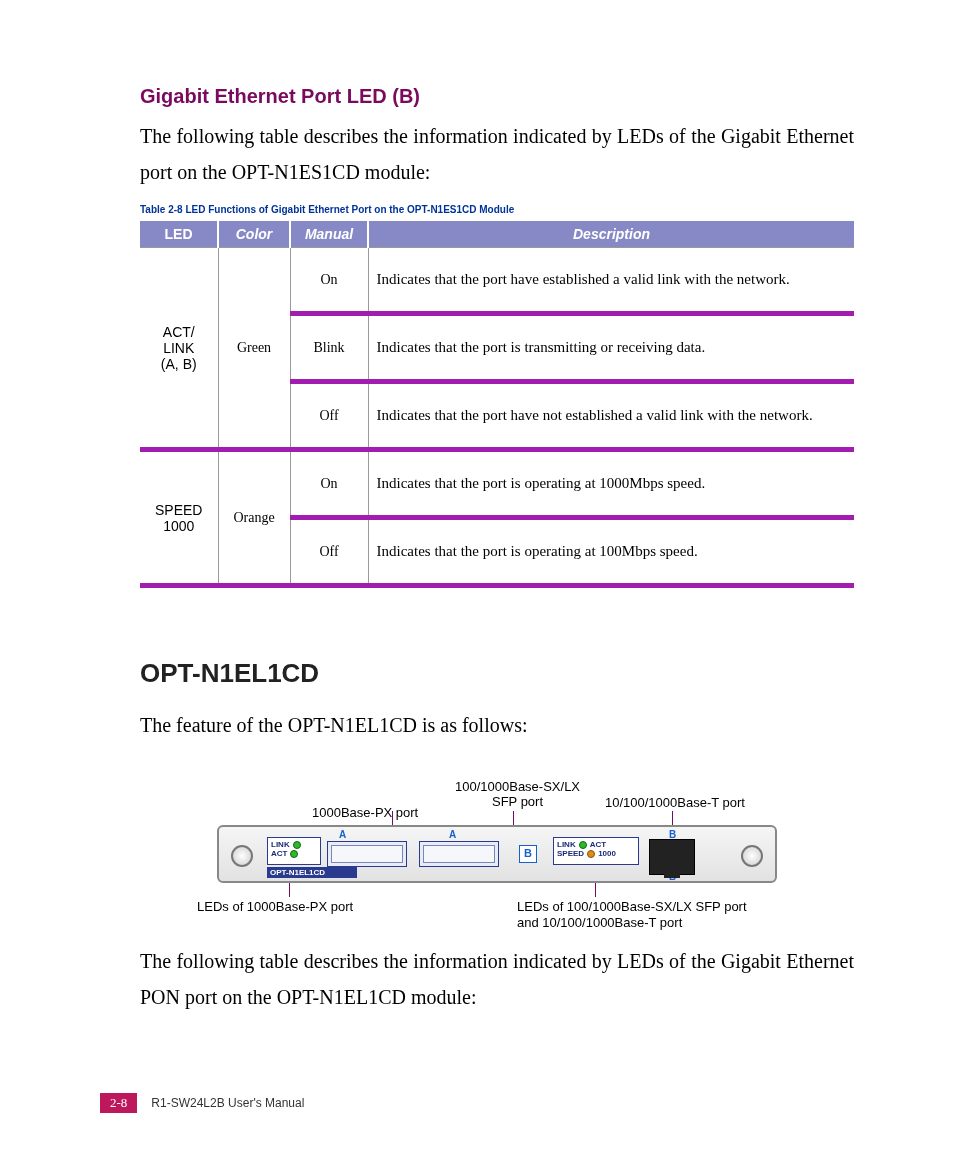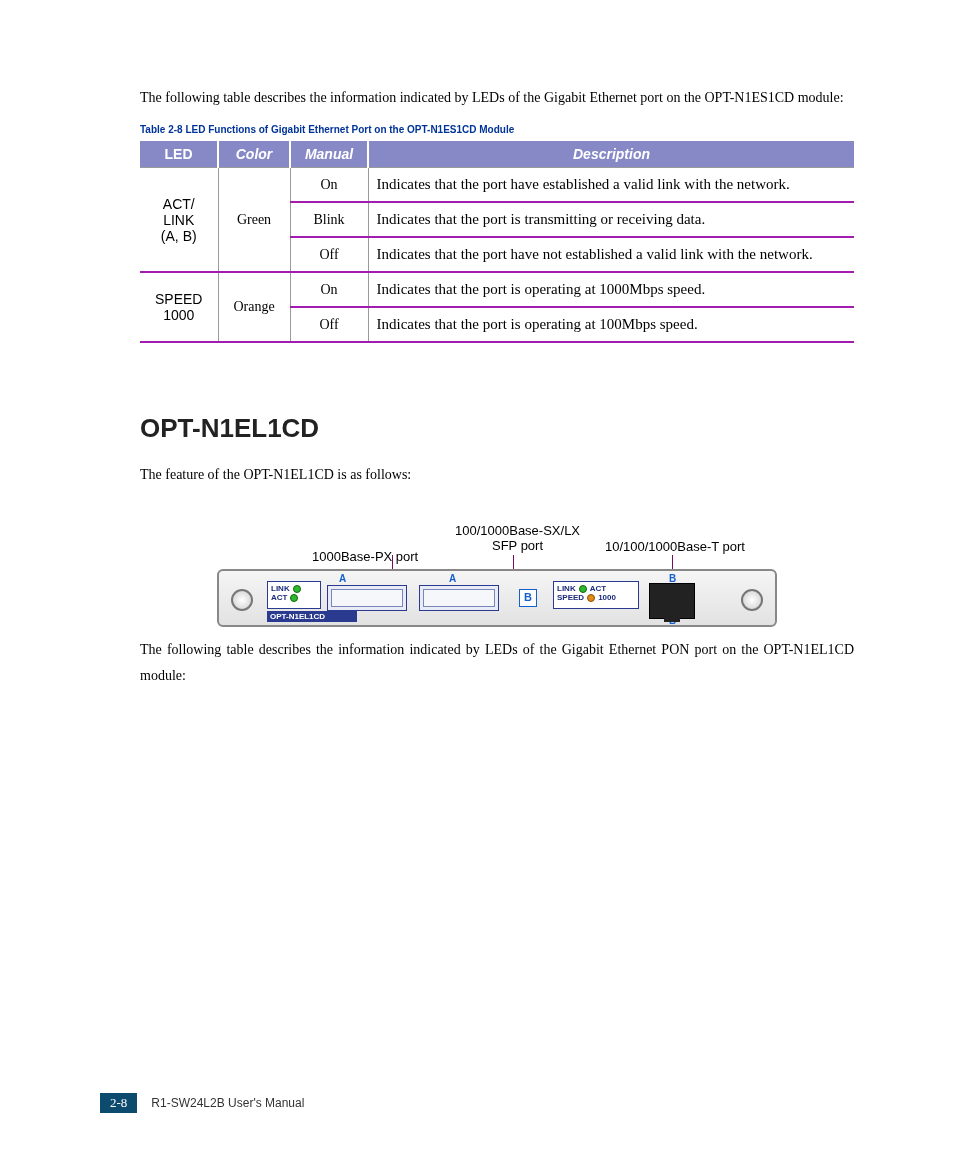--- a/index.html
+++ b/index.html
@@ -24,21 +24,21 @@
     margin: 0 0 10px 0;
   }
   .h2 {
     font-family: "Myriad Pro", "Segoe UI", Arial, sans-serif;
     font-weight: 700;
     color: #222;
     font-size: 26px;
     margin: 70px 0 18px 0;
   }
   .body {
-    font-size: 14px;
+    font-size: 20px;
     line-height: 1.8;
     text-align: justify;
     margin: 0 0 14px 0;
   }
   .table-caption {
     font-family: Arial, sans-serif;
     font-weight: 700;
     color: #003399;
     font-size: 10px;
     margin: 10px 0 6px 0;
@@ -52,22 +52,22 @@
   table.led th {
     background: #8789c7;
     color: #fff;
     font-weight: 700;
     text-align: center;
     padding: 5px 6px;
     border-bottom: 1px solid #999;
   }
   table.led th + th { border-left: 2px solid #fff; font-style: italic; }
   table.led td {
-    border-bottom: 2px solid #a21caf;
-    padding: 8px 8px;
+    border-bottom: 5px solid #a21caf;
+    padding: 23px 8px;
     vertical-align: middle;
   }
   table.led td.center { text-align: center; }
   table.led td.desc {
     font-family: "Book Antiqua", Palatino, serif;
     font-size: 15px;
     text-align: justify;
   }
   table.led td.ledcell, table.led td.colorcell, table.led td.statecell { border-right: 1px solid #9a9a9a; }
   table.led td.ledcell { font-family: Arial, sans-serif; }
@@ -167,37 +167,38 @@
   
   .footer {
     position: absolute;
     left: 100px;
     bottom: 55px;
     display: flex;
     align-items: center;
     gap: 14px;
   }
   .pagenum {
-    background: #0c4a6e;
+    background: #be185d;
     color: #fff;
     font-family: "Book Antiqua", Palatino, serif;
     font-size: 13px;
     padding: 2px 10px;
   }
   .footertext {
     font-family: "Myriad Pro", "Segoe UI", Arial, sans-serif;
     font-size: 12px;
     color: #333;
   }
 </style>
 </head>
 <body>
 
 <div class="page">
 
+  <div class="h3">Gigabit Ethernet Port LED (B)</div>
   <p class="body">The following table describes the information indicated by LEDs of the Gigabit Ethernet port on the OPT-N1ES1CD module:</p>
   <div class="table-caption">Table 2-8    LED Functions of Gigabit Ethernet Port on the OPT-N1ES1CD Module</div>
 
   <table class="led">
     <colgroup>
       <col style="width:78px">
         <col style="width:72px">
         <col style="width:78px">
         <col>
     </colgroup>
@@ -295,20 +296,27 @@
             <span>1000</span>
           </div>
       </div>
 
       <div class="lettB" style="left:450px; top:2px">B</div>
       <div class="lettB" style="left:450px; top:44px">B</div>
 
       <div class="rj45" style="left:430px; top:12px"></div>
     </div>
 
+    <div class="fig-labels-bottom">
+      <div class="leader" style="left:72px; top:0; height:14px"></div>
+      <div class="leader" style="left:378px; top:0; height:14px"></div>
+      <div class="blabel" style="left:-20px; top:16px">LEDs of 1000Base-PX port</div>
+      <div class="blabel" style="left:300px; top:16px">LEDs of 100/1000Base-SX/LX SFP port</div>
+      <div class="blabel" style="left:300px; top:32px">and 10/100/1000Base-T port</div>
+    </div>
   </div>
 
   <p class="body">The following table describes the information indicated by LEDs of the Gigabit Ethernet PON port on the OPT-N1EL1CD module:</p>
 
   <div class="footer">
     <span class="pagenum">2-8</span>
     <span class="footertext">R1-SW24L2B    User's Manual</span>
   </div>
 
 </div>

